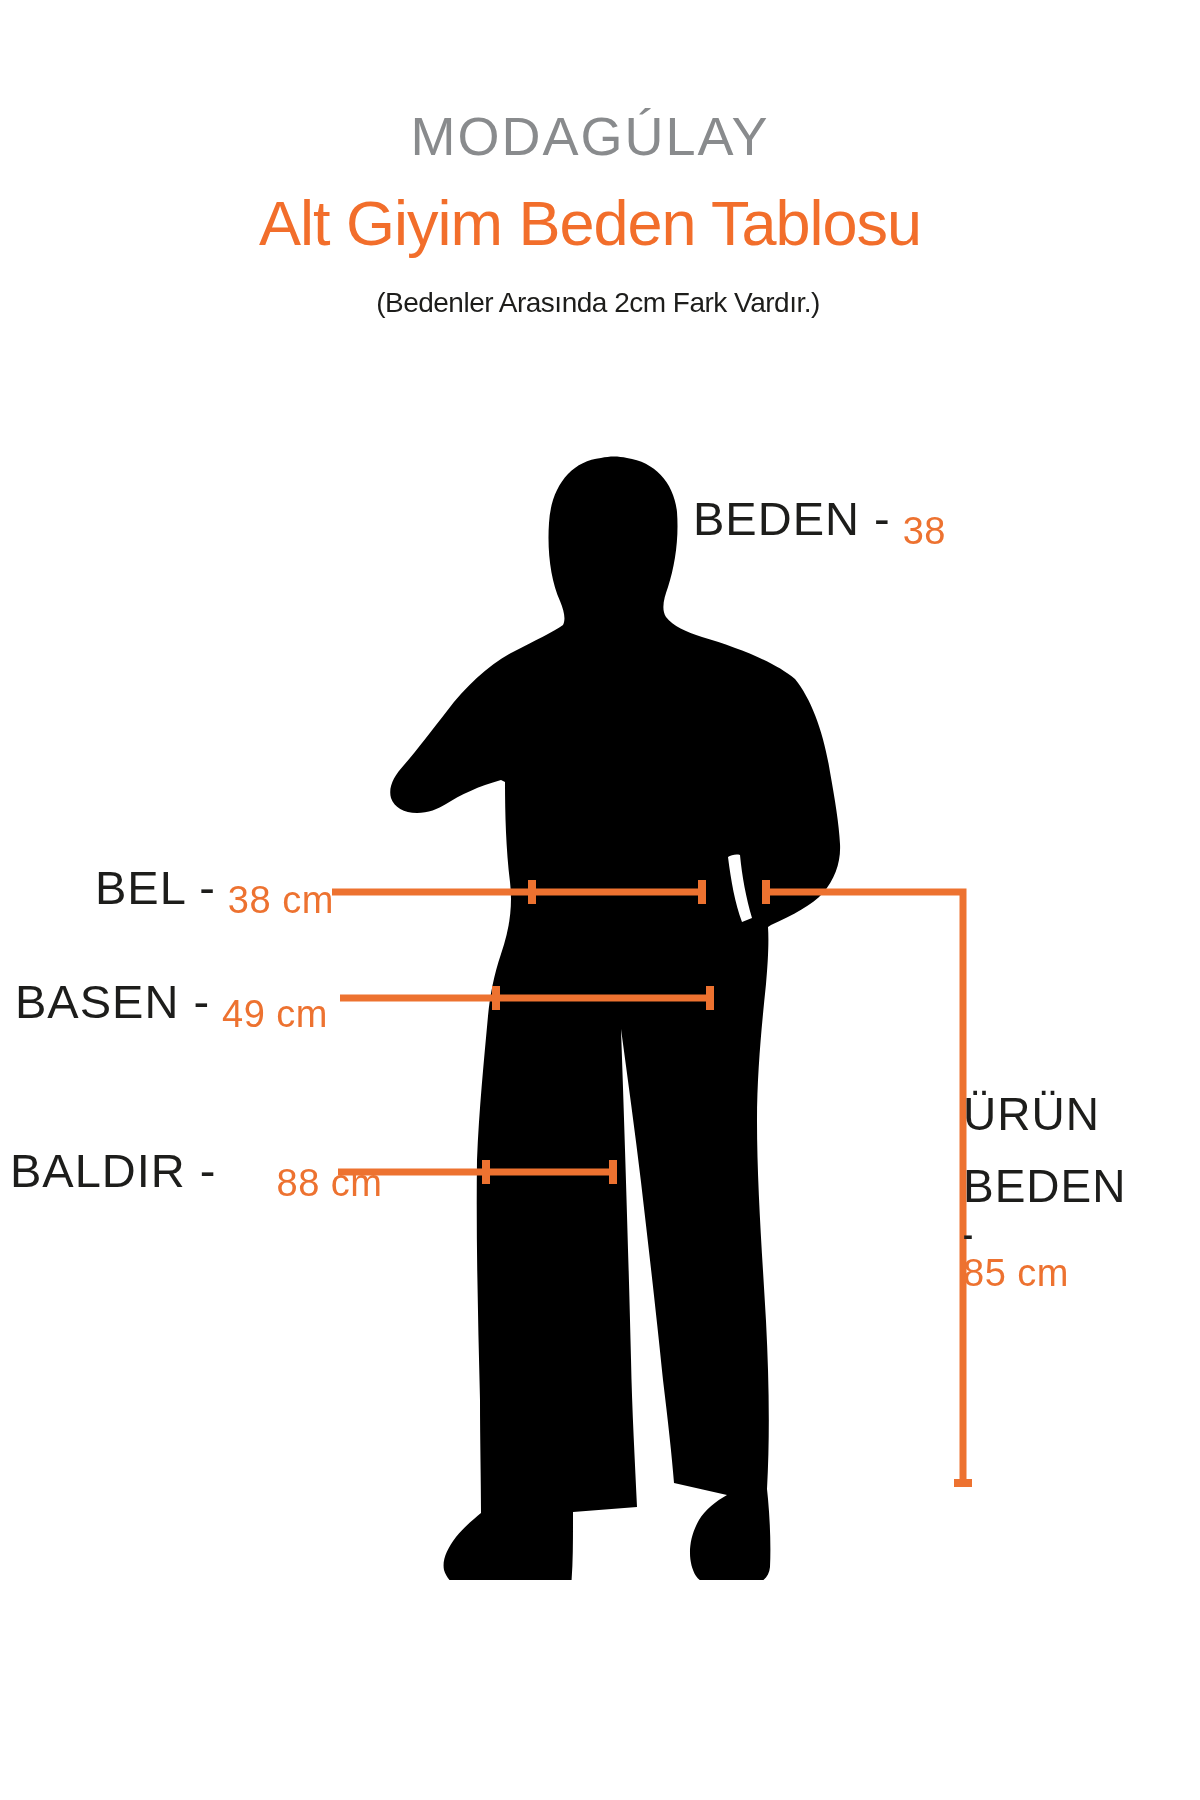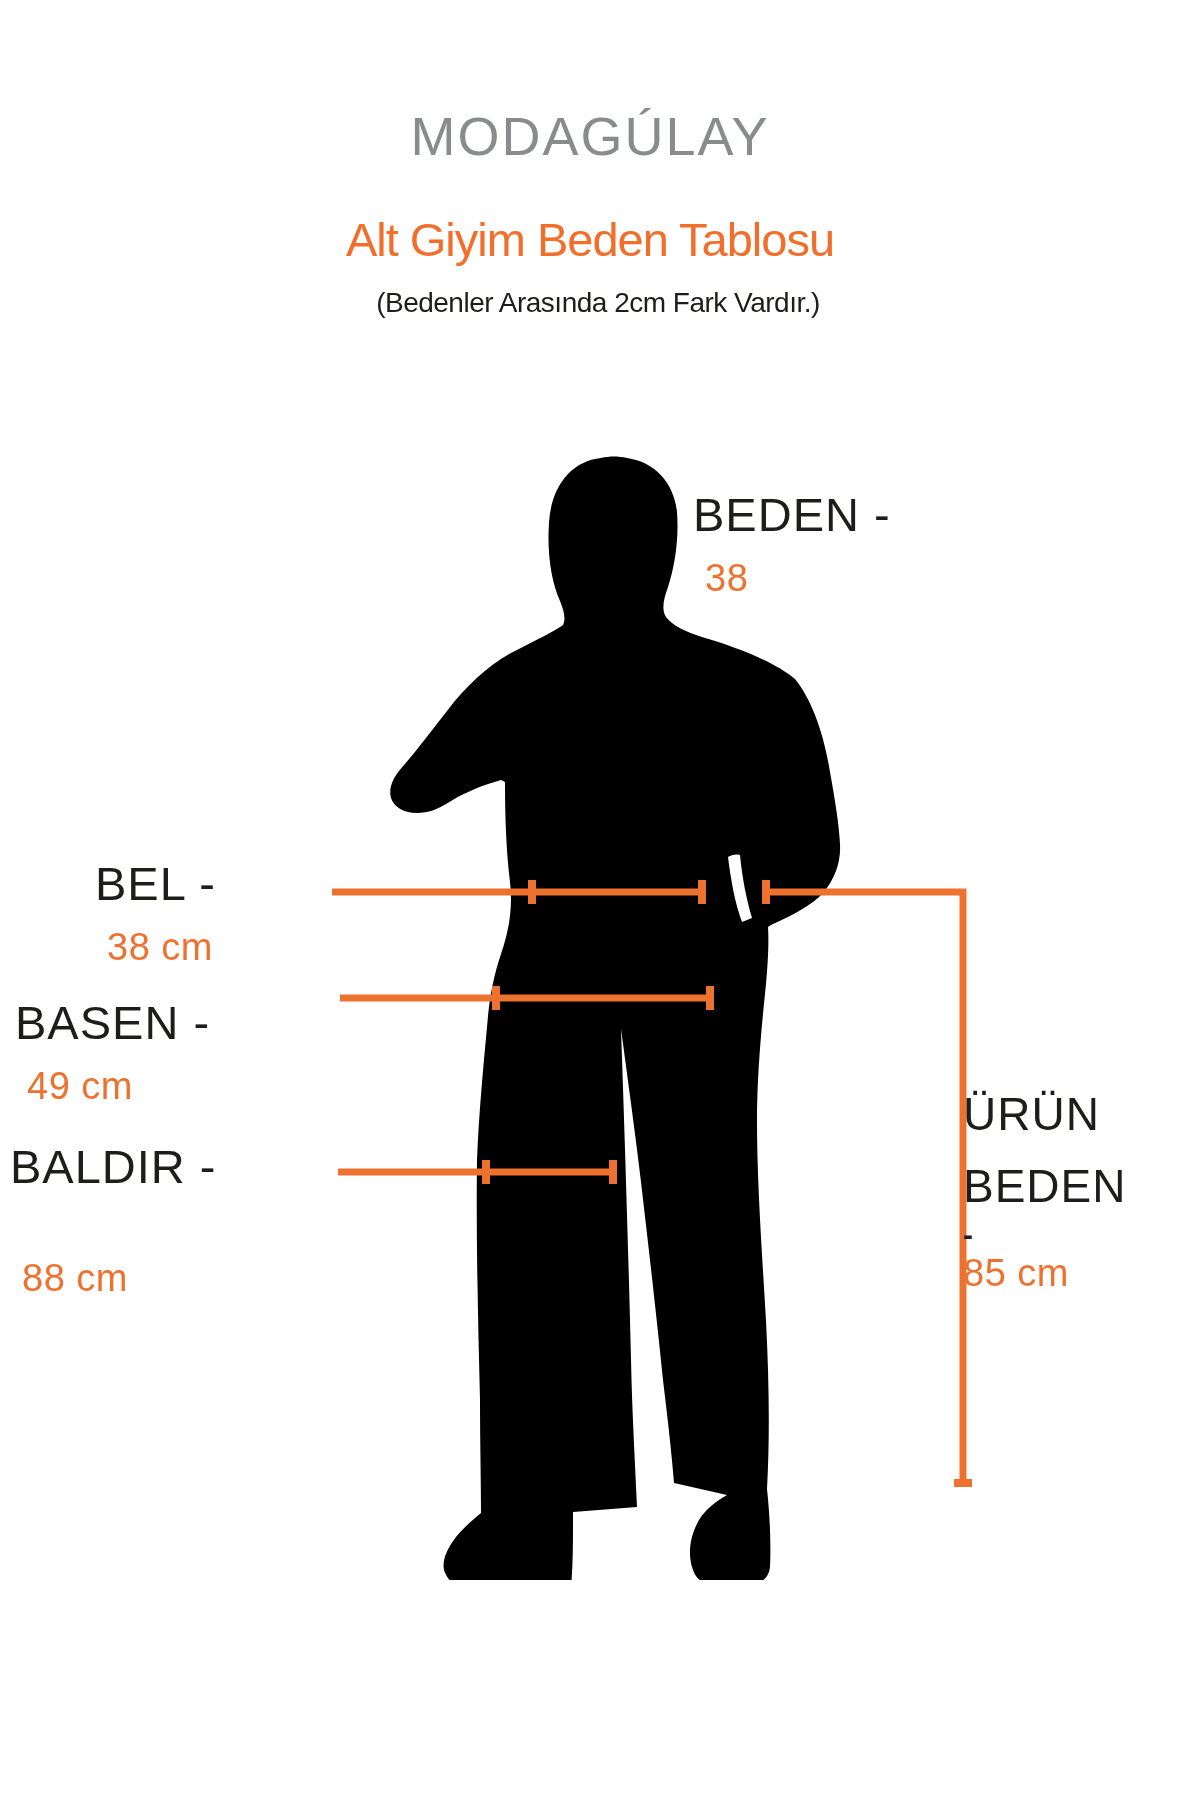--- a/index.html
+++ b/index.html
@@ -10,49 +10,49 @@
     overflow:hidden;
     font-family:"Liberation Sans", sans-serif;
   }
   .center-text{position:absolute;left:0;width:1180px;text-align:center;line-height:1;}
   .logo{
     top:109px;
     font-size:54px;font-weight:500;letter-spacing:2px;
     color:var(--logo-gray,#898B8D);
   }
   .title{
-    top:216px;
-    font-size:47px;font-weight:500;letter-spacing:-1px;
+    top:192px;
+    font-size:63px;font-weight:500;letter-spacing:-1px;
     color:var(--title-orange,#F26E2B);
   }
   .subtitle{
     top:289px;
     font-size:28px;font-weight:300;letter-spacing:-0.5px;
     color:var(--text-black,#1D1D1B);
     padding-left:8px;
   }
   svg.diagram{position:absolute;left:0;top:0;width:1200px;height:1800px;}
   .silhouette{fill:var(--silhouette-black,#000000);}
   .mline{stroke:var(--accent-orange,#ED7230);stroke-width:7;fill:none;}
   .mtick{stroke:var(--accent-orange,#ED7230);stroke-width:8;fill:none;}
   .m-row{
-    position:absolute;display:flex;align-items:flex-start;white-space:pre;line-height:1;flex-direction:column;
+    position:absolute;display:flex;align-items:center;white-space:pre;line-height:1;
   }
   .m-label{
     font-size:47px;font-weight:300;letter-spacing:1px;
     color:var(--text-black,#1D1D1B);
   }
   .m-value{
     font-size:38px;margin-left:12px;position:relative;top:5px;letter-spacing:0.5px;
     color:var(--accent-orange,#ED7230);
     margin-top:16px;
   }
   .row-beden{left:693px;top:491px;}
   .row-bel{left:95px;top:860px;}
-  .row-basen{left:15px;top:999px;}
+  .row-basen{left:15px;top:974px;}
   .row-baldir{left:10px;top:1143px;gap:48px;}
   .urun-boyu{
     position:absolute;left:963px;top:1078px;width:237px;text-align:left;
   }
   .ub-line{
     font-size:46px;font-weight:300;letter-spacing:1px;line-height:72px;
     color:var(--text-black,#1D1D1B);
   }
   .ub-sep{
     font-size:30px;font-weight:bold;line-height:26px;

